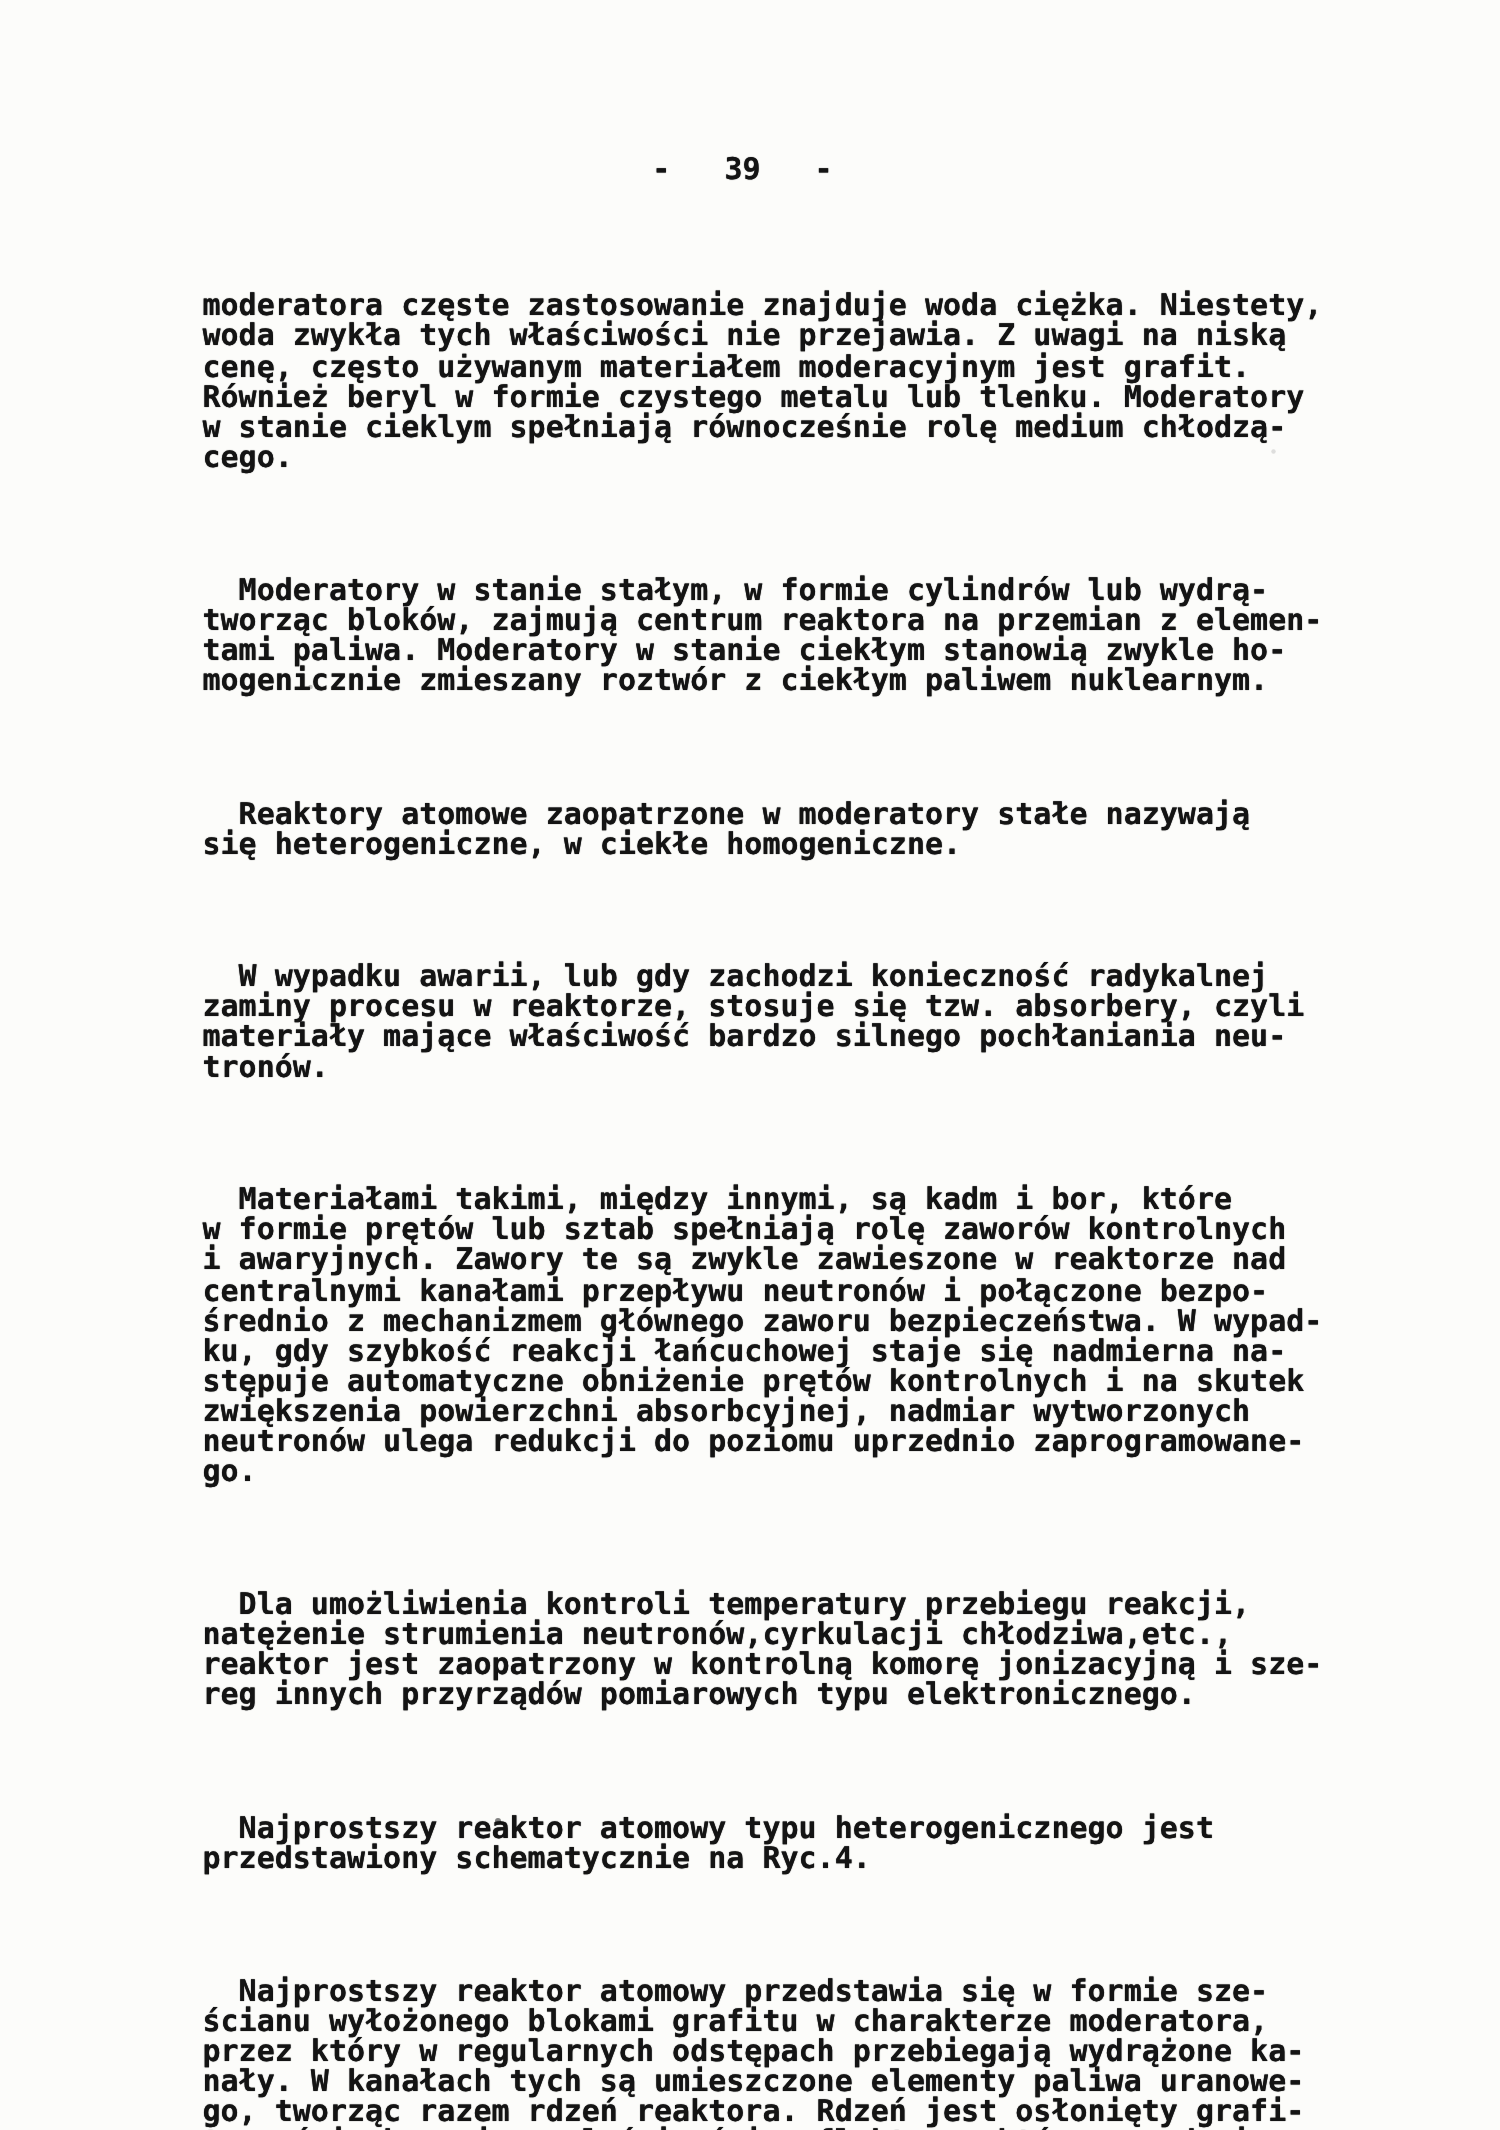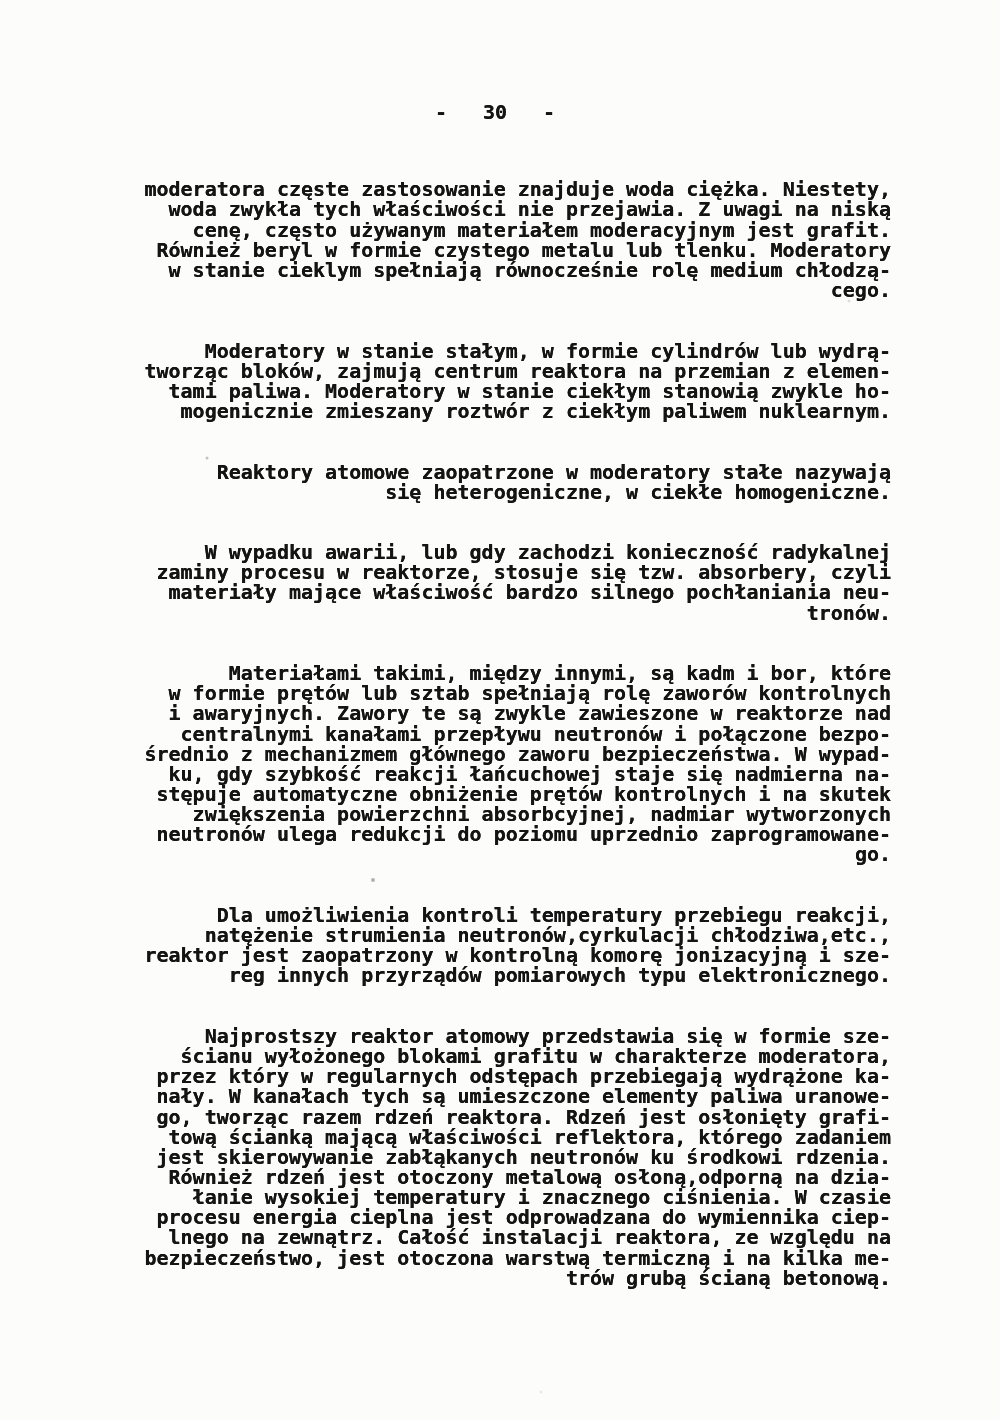--- a/index.html
+++ b/index.html
@@ -39,22 +39,21 @@
     top: 139px;
     left: 121px;
     width: 770px;
     font-size: 20px;
     line-height: 20.15px;
     white-space: pre;
     letter-spacing: 0px;
     text-shadow: 0 0 0.6px var(--ink);
   }
   .para {
-    margin: 0;
-    text-align: right;
+    margin: 14px;
   }
   .speckles {
     position: absolute;
     top: 0; left: 0;
     width: 2px; height: 2px;
     border-radius: 50%;
     background: transparent;
     box-shadow:
       331px 1213px 0 1px rgba(30,30,30,0.55),
       372px 879px 0 1px rgba(40,40,40,0.35),
@@ -65,21 +64,21 @@
 </style>
 </head>
 <body>
 
 <div class="page">
 
   <div class="speckles"></div>
 
   <div class="page-header">
     <span>-</span>
-    <span>30</span>
+    <span>39</span>
     <span>-</span>
   </div>
 
   <div class="doc-body">
     <div class="para">moderatora częste zastosowanie znajduje woda ciężka. Niestety,
 woda zwykła tych właściwości nie przejawia. Z uwagi na niską
 cenę, często używanym materiałem moderacyjnym jest grafit.
 Również beryl w formie czystego metalu lub tlenku. Moderatory
 w stanie cieklym spełniają równocześnie rolę medium chłodzą-
 cego.</div>
@@ -100,20 +99,22 @@
 średnio z mechanizmem głównego zaworu bezpieczeństwa. W wypad-
 ku, gdy szybkość reakcji łańcuchowej staje się nadmierna na-
 stępuje automatyczne obniżenie prętów kontrolnych i na skutek
 zwiększenia powierzchni absorbcyjnej, nadmiar wytworzonych
 neutronów ulega redukcji do poziomu uprzednio zaprogramowane-
 go.</div>
     <div class="para">  Dla umożliwienia kontroli temperatury przebiegu reakcji,
 natężenie strumienia neutronów,cyrkulacji chłodziwa,etc.,
 reaktor jest zaopatrzony w kontrolną komorę jonizacyjną i sze-
 reg innych przyrządów pomiarowych typu elektronicznego.</div>
+    <div class="para">  Najprostszy reaktor atomowy typu heterogenicznego jest
+przedstawiony schematycznie na Ryc.4.</div>
     <div class="para">  Najprostszy reaktor atomowy przedstawia się w formie sze-
 ścianu wyłożonego blokami grafitu w charakterze moderatora,
 przez który w regularnych odstępach przebiegają wydrążone ka-
 nały. W kanałach tych są umieszczone elementy paliwa uranowe-
 go, tworząc razem rdzeń reaktora. Rdzeń jest osłonięty grafi-
 tową ścianką mającą właściwości reflektora, którego zadaniem
 jest skierowywanie zabłąkanych neutronów ku środkowi rdzenia.
 Również rdzeń jest otoczony metalową osłoną,odporną na dzia-
 łanie wysokiej temperatury i znacznego ciśnienia. W czasie
 procesu energia cieplna jest odprowadzana do wymiennika ciep-

